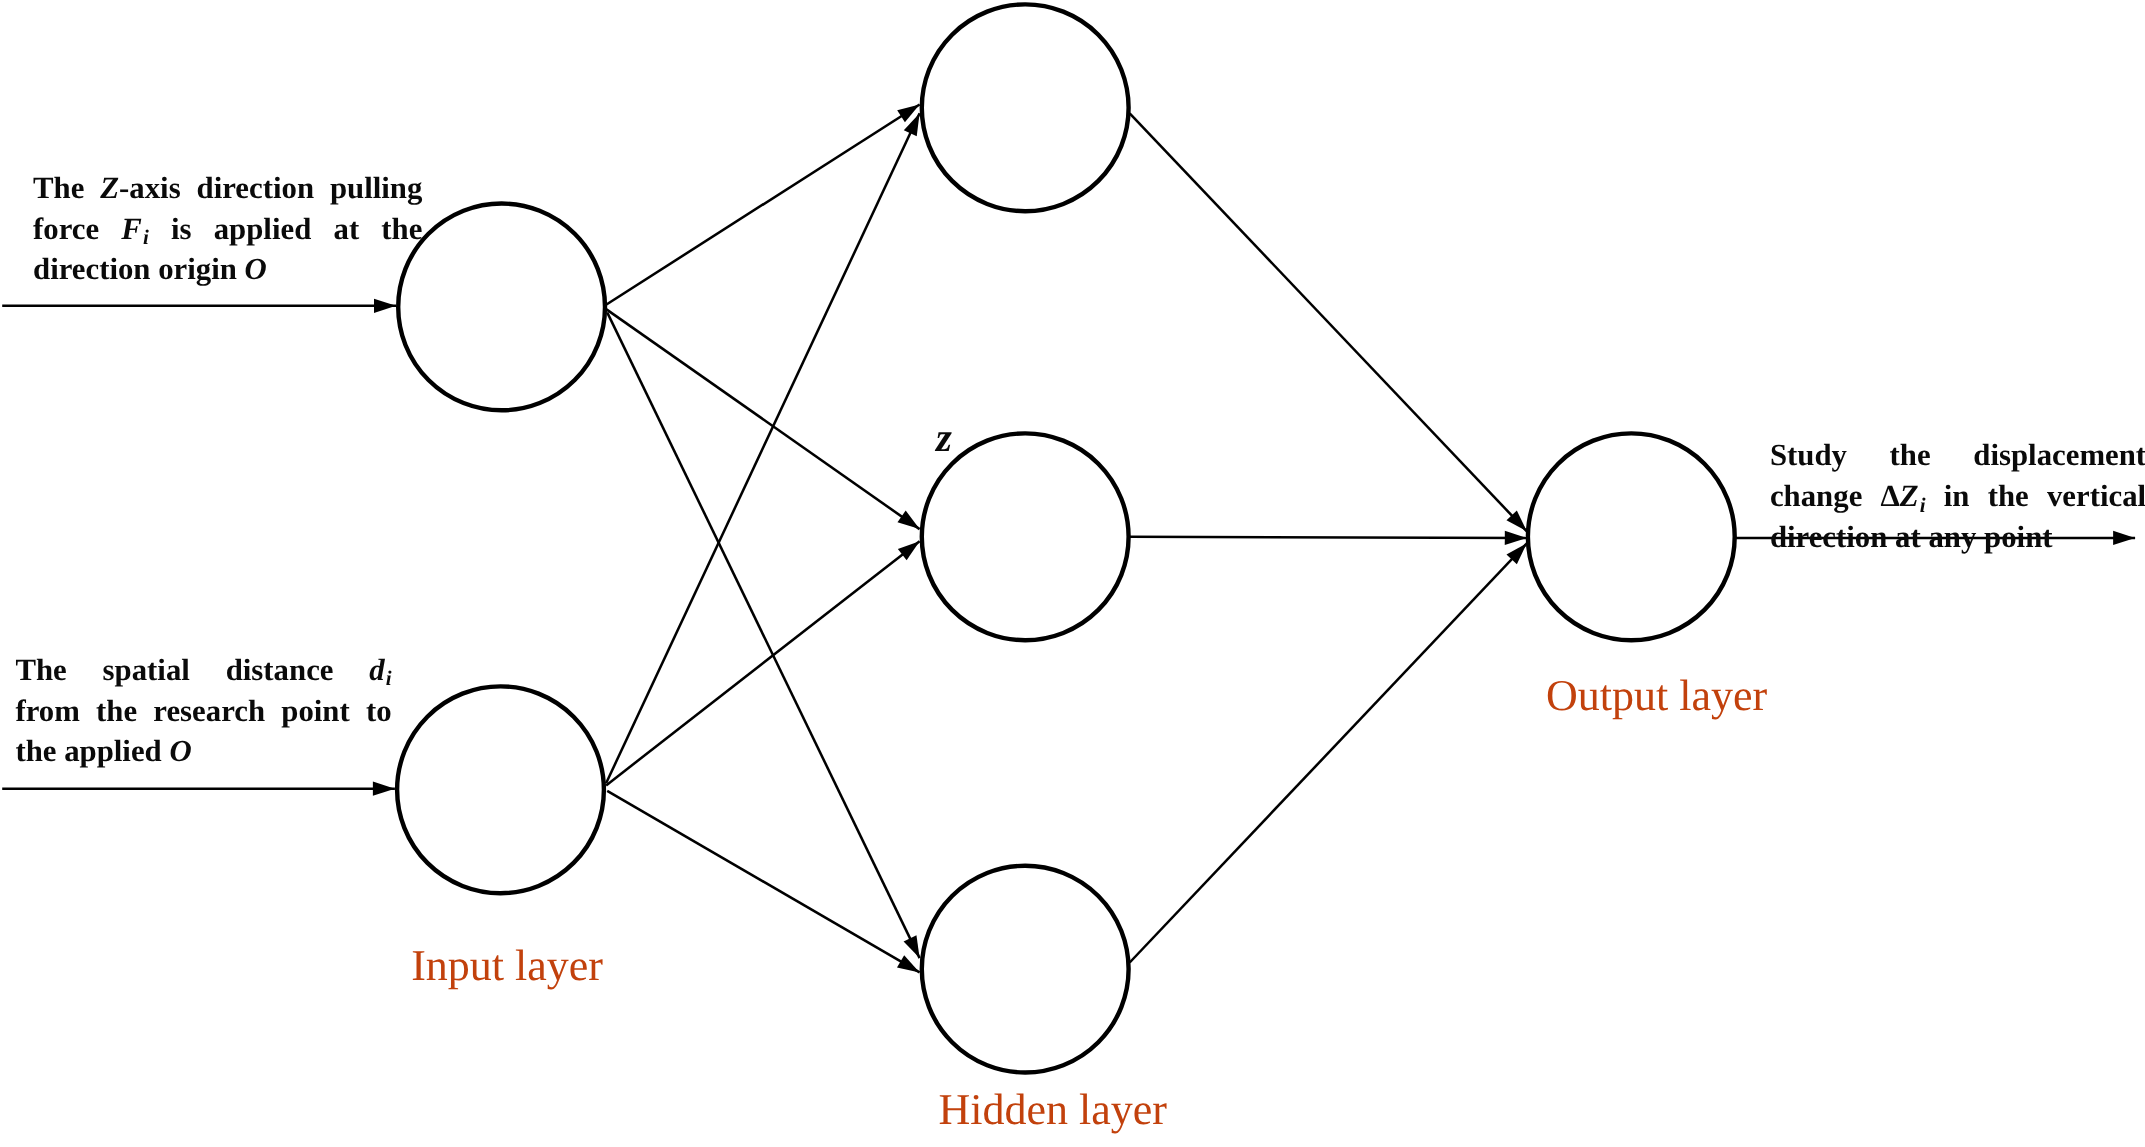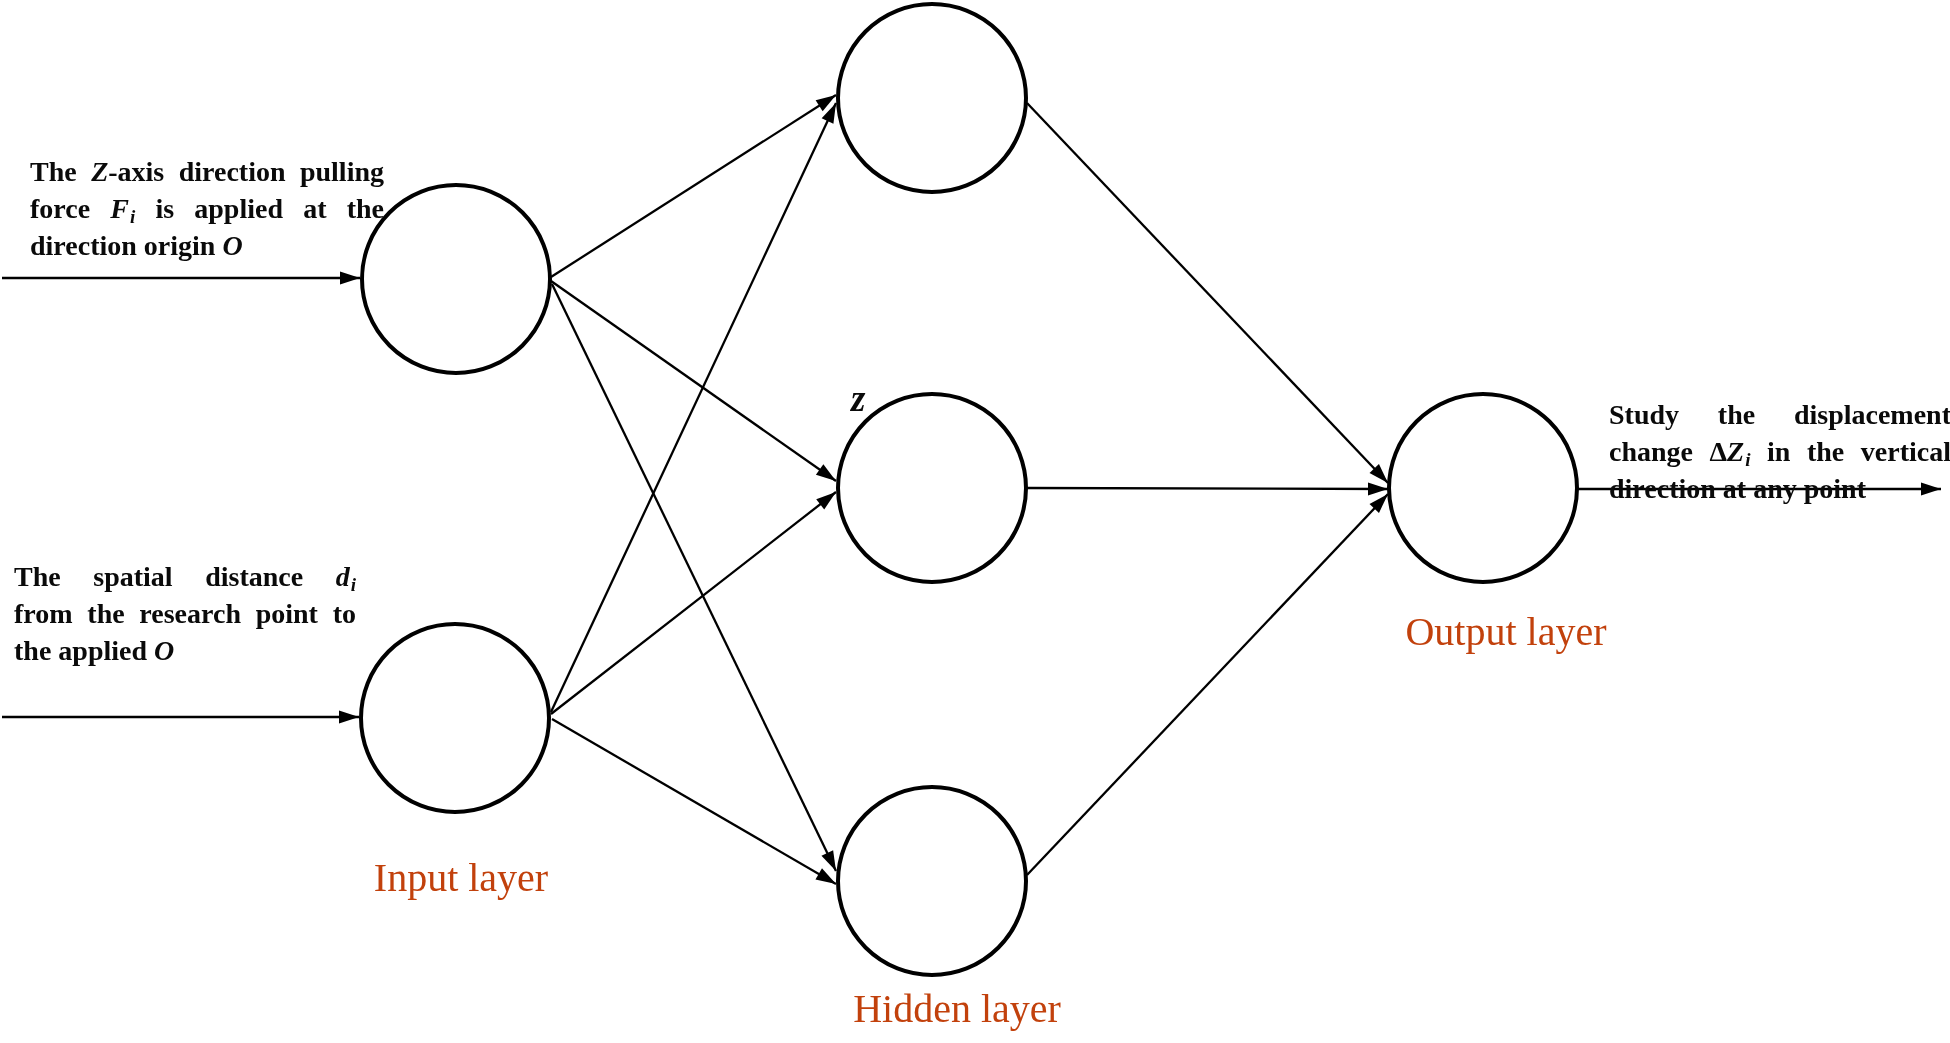--- a/index.html
+++ b/index.html
@@ -101,21 +101,21 @@
       <line x1="1578" y1="489" x2="1941" y2="489" marker-end="url(#arrow)"></line>
     </g>
   </svg>
 
   <div class="annot" style="left:30px; top:153px; width:354px;">
     <div class="jline"><span>The </span><i class="v">Z</i><span>-axis direction pulling</span></div>
     <div class="jline"><span>force </span><i class="v">F</i><sub class="v">i</sub><span> is applied at the</span></div>
     <div class="lline"><span>direction origin </span><i class="v">O</i></div>
   </div>
 
-  <div class="annot" style="left:14px; top:558px; width:342px;">
+  <div class="annot" style="left:14px; top:591px; width:342px;">
     <div class="jline"><span>The spatial distance </span><i class="v">d</i><sub class="v">i</sub></div>
     <div class="jline"><span>from the research point to</span></div>
     <div class="lline"><span>the applied </span><i class="v">O</i></div>
   </div>
 
   <div class="annot" style="left:1597px; top:396px; width:342px;margin-left:12px;">
     <div class="jline"><span>Study the displacement</span></div>
     <div class="jline"><span>change Δ</span><i class="v">Z</i><sub class="v">i</sub><span> in the vertical</span></div>
     <div class="lline"><span>direction at any point</span></div>
   </div>

